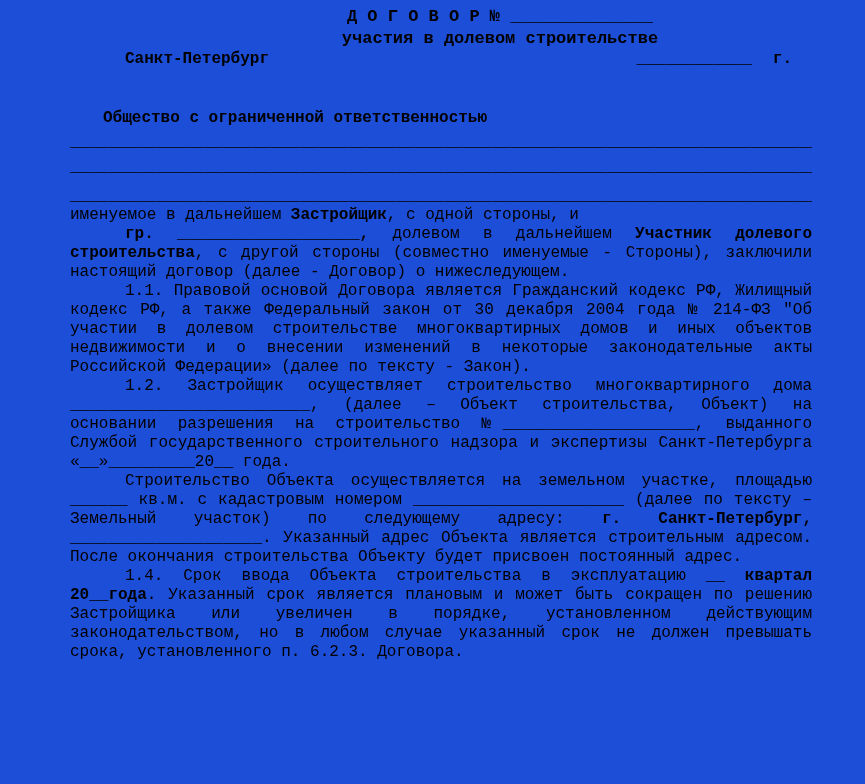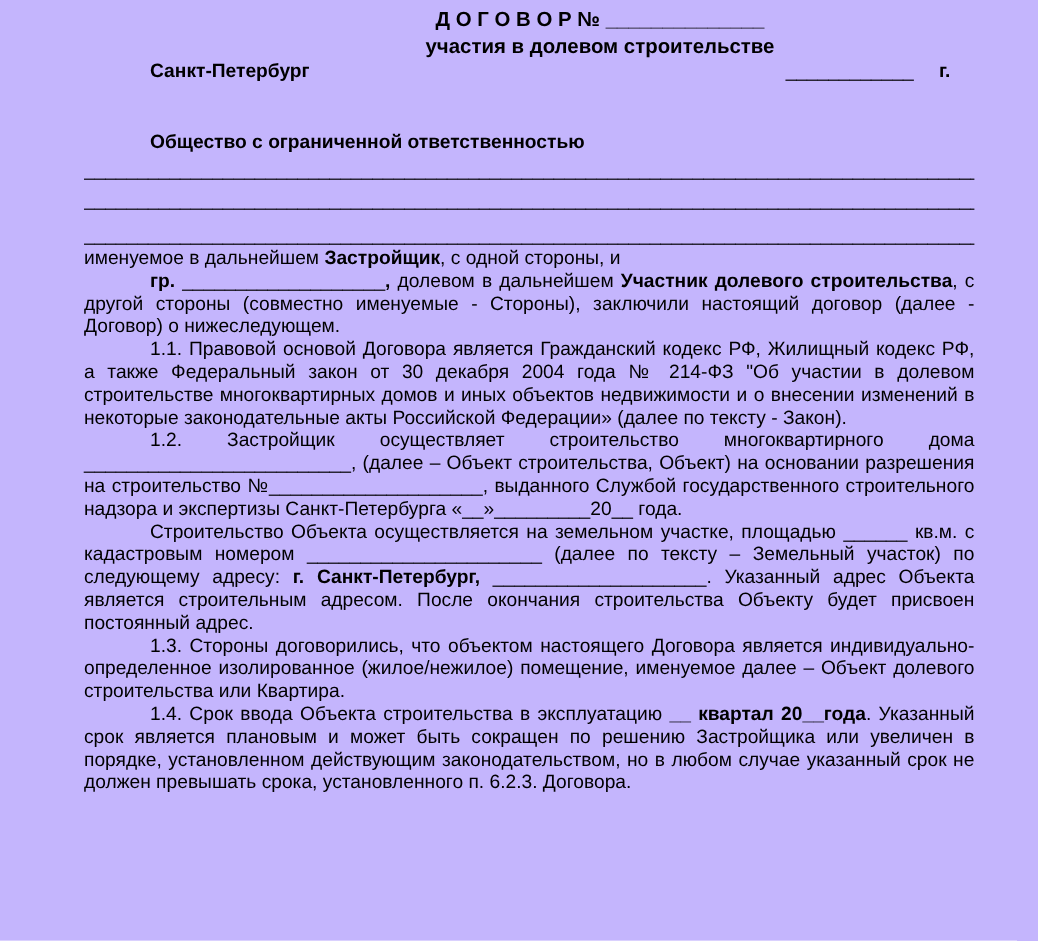--- a/index.html
+++ b/index.html
@@ -1,32 +1,32 @@
 <!DOCTYPE html>
 <html><head>
 <meta charset="utf-8">
 <style>
   html,body{margin:0;padding:0;background:#fff;}
   .page{
     position:relative;
     width:865px;height:784px;
     box-sizing:border-box;
     padding:6px 53px 0 70px;
-    background:#c4b5fd;
+    background:#1d4ed8;
     overflow:hidden;
     color:#000;
-    font-family:Liberation Sans, sans-serif;
+    font-family:Liberation Mono, monospace;
     font-size:16px;line-height:19px;
   }
   .title{text-align:center;font-weight:700;font-size:17px;line-height:22px;padding-left:118px;}
   .city-row{display:flex;justify-content:space-between;align-items:baseline;}
   .city{font-weight:700;margin-left:55px;}
   .date-group{display:flex;gap:21px;margin-right:20px;align-items:baseline;}
   .year{font-weight:700;}
-  .company{font-weight:700;margin-top:40px;margin-left:55px;}
+  .company{font-weight:700;margin-top:40px;margin-left:33px;}
   .blank-line{white-space:nowrap;overflow:hidden;height:19px;letter-spacing:0;}
   .bl1{margin-top:5px;}
   .bl2{margin-top:6px;}
   .bl3{margin-top:10px;}
   .in-person{text-align:right;white-space:pre;}
   .gap48{display:inline-block;width:48px;}
   p{margin:0;text-align:justify;}
   .indent{text-indent:55px;}
   .b{font-weight:700;}
   .heading{font-weight:700;margin:18px 0 22px 0;padding-left:175px;text-align:left;}
@@ -61,18 +61,17 @@
 
   <p class="indent"><span class="b">гр. </span><span>___________________</span><span class="b">,</span><span>  долевом в дальнейшем </span><span class="b">Участник долевого строительства</span><span>, с другой стороны (совместно именуемые - Стороны), заключили настоящий договор (далее - Договор) о нижеследующем.</span></p>
 
 
   <p class="indent">1.1. Правовой основой  Договора является Гражданский кодекс РФ, Жилищный кодекс РФ, а также Федеральный закон от 30 декабря 2004 года № 214-ФЗ "Об участии в долевом строительстве многоквартирных домов и иных объектов недвижимости и о внесении изменений в некоторые законодательные акты Российской Федерации» (далее по тексту - Закон).</p>
 
   <p class="indent">1.2. Застройщик осуществляет строительство многоквартирного дома _________________________, (далее – Объект строительства, Объект) на основании разрешения на строительство №____________________, выданного Службой государственного строительного надзора и экспертизы Санкт-Петербурга «__»_________20__ года.</p>
 
   <p class="indent"><span>Строительство Объекта осуществляется на земельном участке, площадью ______ кв.м. с кадастровым номером ______________________ (далее по тексту – Земельный участок) по следующему адресу: </span><span class="b">г. Санкт-Петербург,</span><span> ____________________. Указанный адрес Объекта является строительным адресом. После окончания строительства Объекту будет присвоен постоянный адрес.</span></p>
 
-  <p class="indent">1.3. Стороны договорились, что объектом настоящего Договора является индивидуально-определенное изолированное (жилое/нежилое) помещение, именуемое далее – Объект долевого строительства или Квартира.</p>
 
   <p class="indent"><span>1.4. Срок ввода Объекта строительства в эксплуатацию </span><span class="b">__ квартал 20__года</span><span>. Указанный срок является плановым и может быть сокращен по решению Застройщика или увеличен в порядке, установленном действующим законодательством, но в любом случае указанный срок не должен превышать срока, установленного п. 6.2.3. Договора.</span></p>
 
 
 </div>
 
 </body></html>

